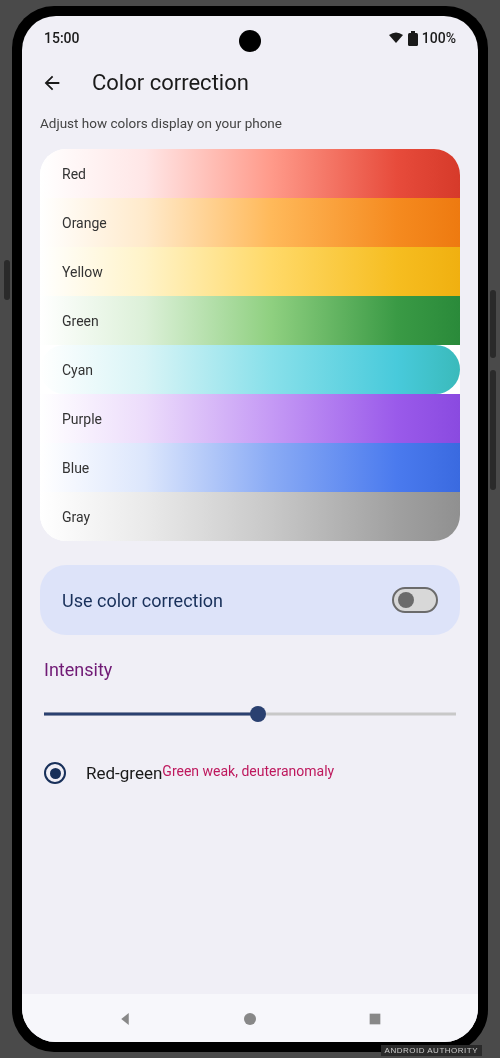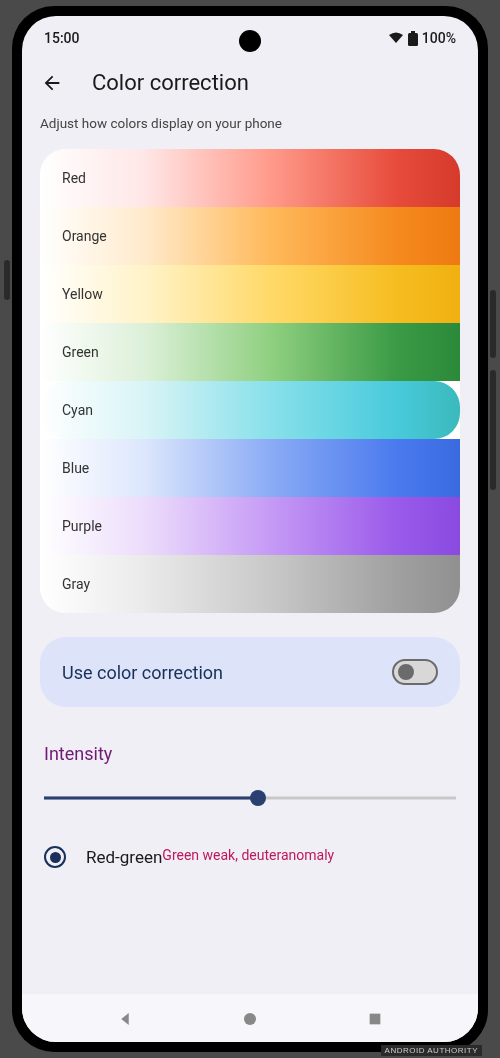--- a/index.html
+++ b/index.html
@@ -89,40 +89,40 @@
       color: #444;
       margin-bottom: 18px;
     }
     .color-preview {
       background: #fff;
       border-radius: 26px;
       overflow: hidden;
       margin-bottom: 24px;
     }
     .color-row {
-      height: 58px;
+      height: 49px;
       display: flex;
       align-items: center;
       padding-left: 22px;
       font-size: 14px;
       color: #333;
       position: relative;
     }
     .color-row span {
       position: relative;
       z-index: 2;
     }
     .toggle-card {
       background: #dde3f9;
       border-radius: 26px;
       padding: 22px 22px;
       display: flex;
       align-items: center;
       justify-content: space-between;
-      margin-bottom: 36px;
+      margin-bottom: 24px;
     }
     .toggle-label {
       font-size: 18px;
       color: #18305a;
       font-weight: 400;
     }
     .switch {
       width: 46px;
       height: 26px;
       background: #d8d8d8;
@@ -296,25 +296,25 @@
           </div>
           <div class="color-row" style="background: linear-gradient(to right, rgb(255, 255, 255) 0%, rgb(255, 243, 200) 25%, rgb(255, 217, 104) 55%, rgb(246, 189, 32) 85%, rgb(240, 176, 16) 100%);">
             <span>Yellow</span>
           </div>
           <div class="color-row" style="background: linear-gradient(to right, rgb(255, 255, 255) 0%, rgb(220, 240, 216) 25%, rgb(143, 208, 128) 55%, rgb(58, 154, 69) 85%, rgb(42, 138, 58) 100%);">
             <span>Green</span>
           </div>
           <div class="color-row" style="background: linear-gradient(to right, rgb(255, 255, 255) 0%, rgb(216, 244, 246) 25%, rgb(136, 224, 234) 55%, rgb(72, 202, 219) 85%, rgb(58, 186, 187) 100%); border-radius: 26px;">
             <span>Cyan</span>
           </div>
+          <div class="color-row" style="background: linear-gradient(to right, rgb(255, 255, 255) 0%, rgb(236, 220, 251) 25%, rgb(197, 154, 245) 55%, rgb(154, 90, 234) 85%, rgb(138, 74, 224) 100%);">
+            <span>Purple</span>
+          </div>
           <div class="color-row" style="background: linear-gradient(to right, rgb(255, 255, 255) 0%, rgb(220, 230, 252) 25%, rgb(138, 171, 245) 55%, rgb(74, 122, 238) 85%, rgb(58, 106, 224) 100%);">
             <span>Blue</span>
-          </div>
-          <div class="color-row" style="background: linear-gradient(to right, rgb(255, 255, 255) 0%, rgb(236, 220, 251) 25%, rgb(197, 154, 245) 55%, rgb(154, 90, 234) 85%, rgb(138, 74, 224) 100%);">
-            <span>Purple</span>
           </div>
           <div class="color-row" style="background: linear-gradient(to right, rgb(255, 255, 255) 0%, rgb(234, 234, 234) 25%, rgb(200, 200, 200) 55%, rgb(160, 160, 160) 85%, rgb(144, 144, 144) 100%);">
             <span>Gray</span>
           </div>
         </div>
 
       <div class="toggle-card">
         <span class="toggle-label">Use color correction</span>
         <div class="switch">
           <div class="switch-thumb"></div>

